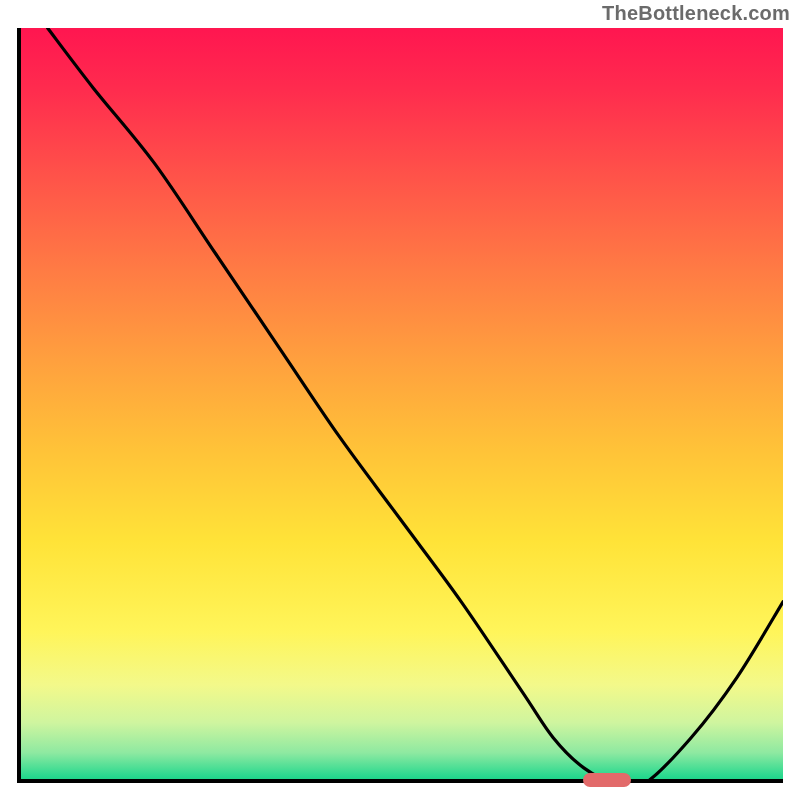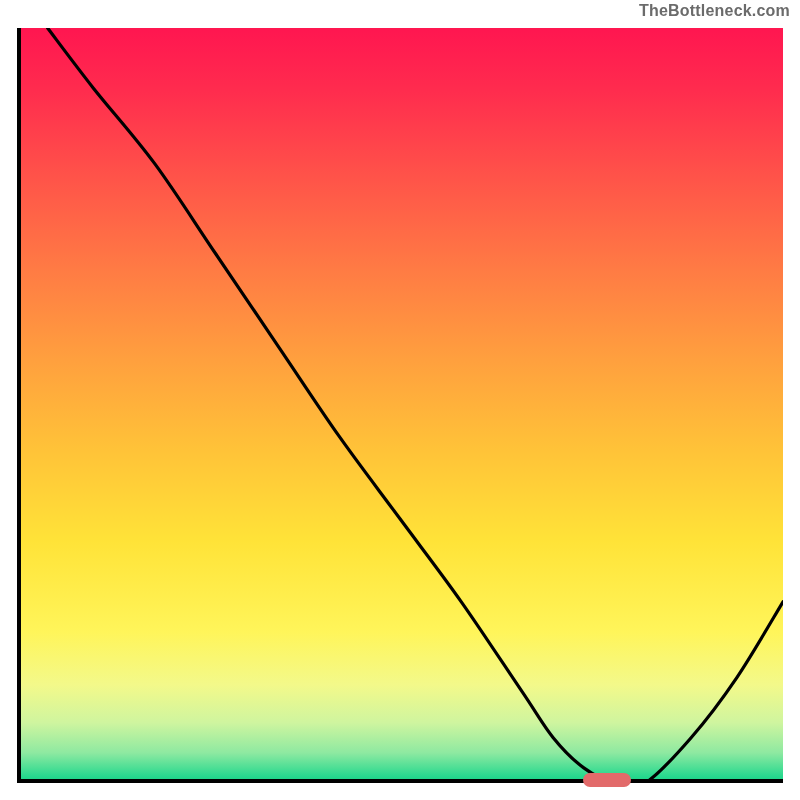--- a/index.html
+++ b/index.html
@@ -13,21 +13,21 @@
   }
   .wrap {
     position: relative;
     width: 800px;
     height: 800px;
   }
   .watermark {
     position: absolute;
     top: 2px;
     right: 10px;
-    font-size: 16px;
+    font-size: 20px;
     font-weight: 600;
     color: #6b6b6b;
     letter-spacing: 0.2px;
   }
   .plot {
     position: absolute;
     left: 17px;
     top: 28px;
     width: 766px;
     height: 755px;

